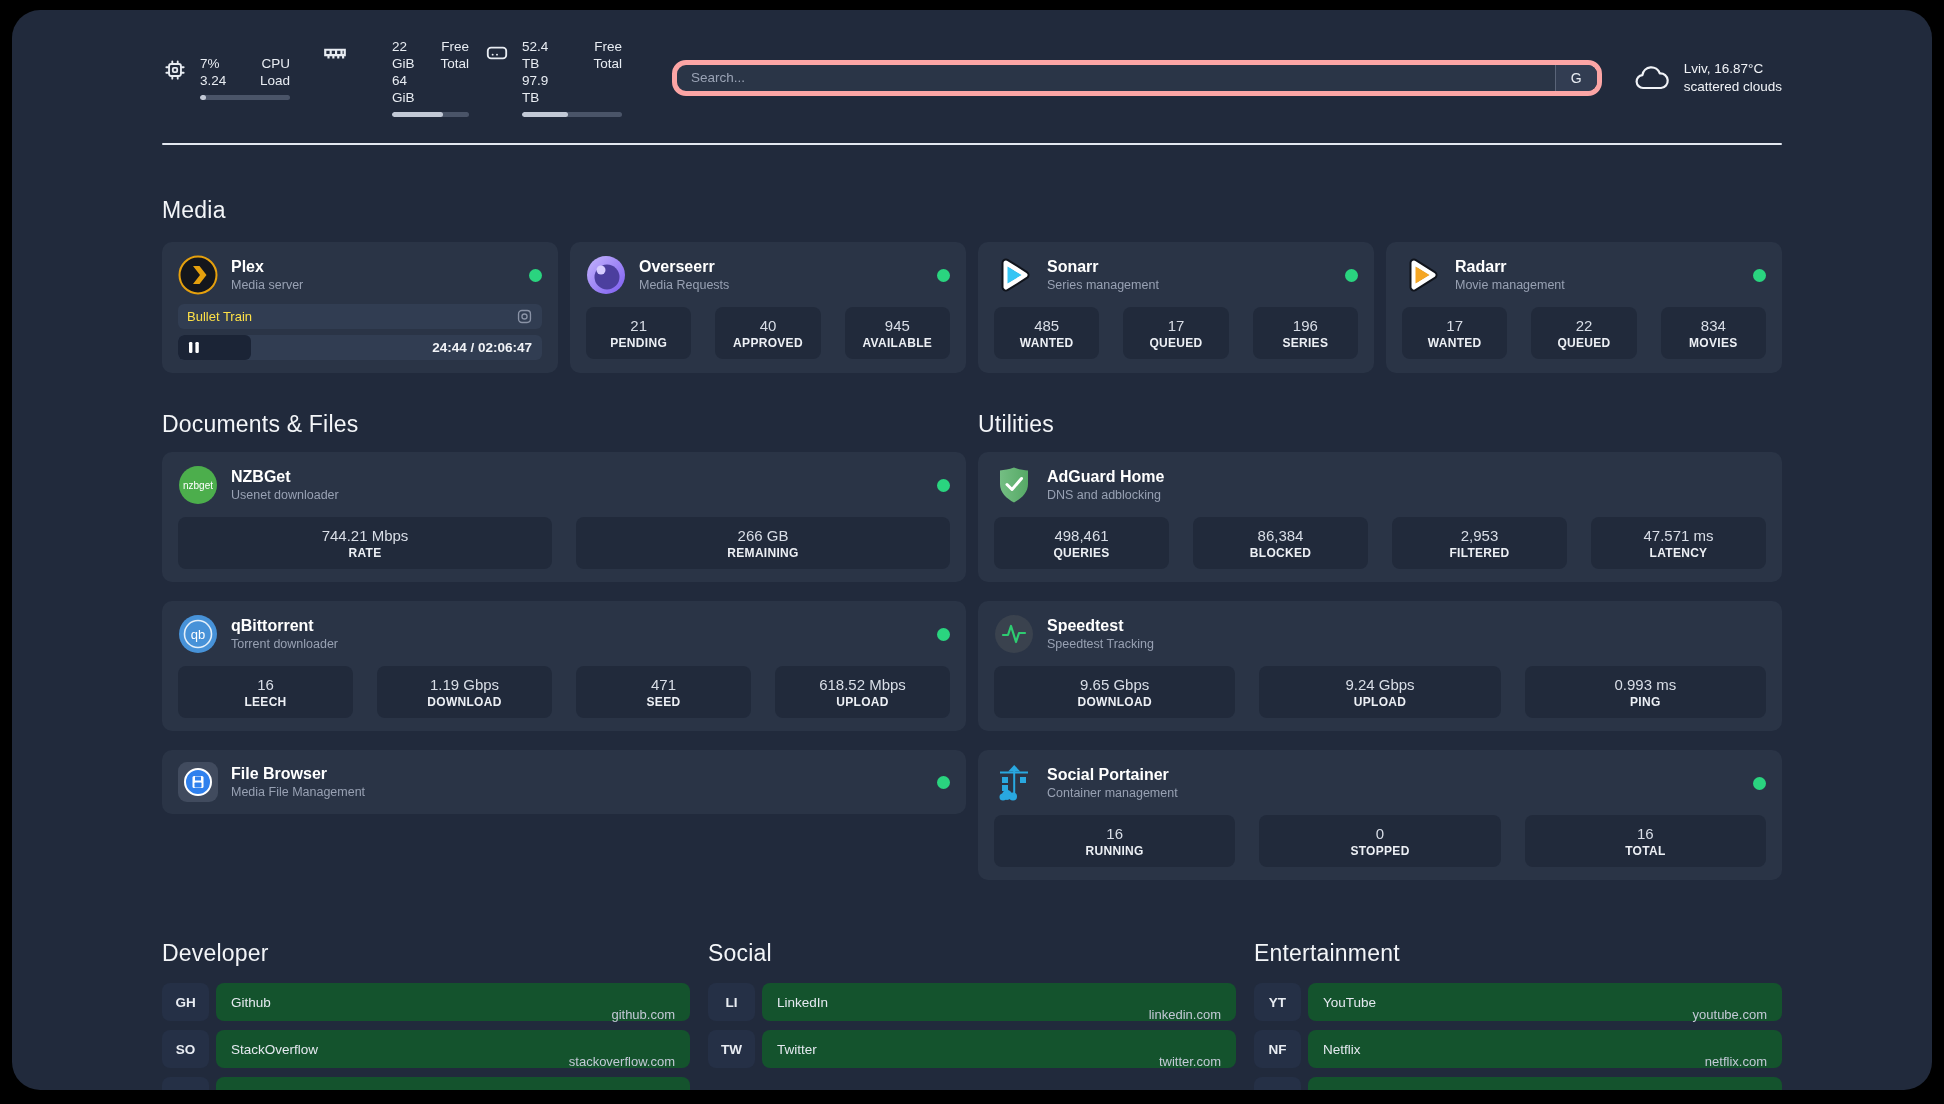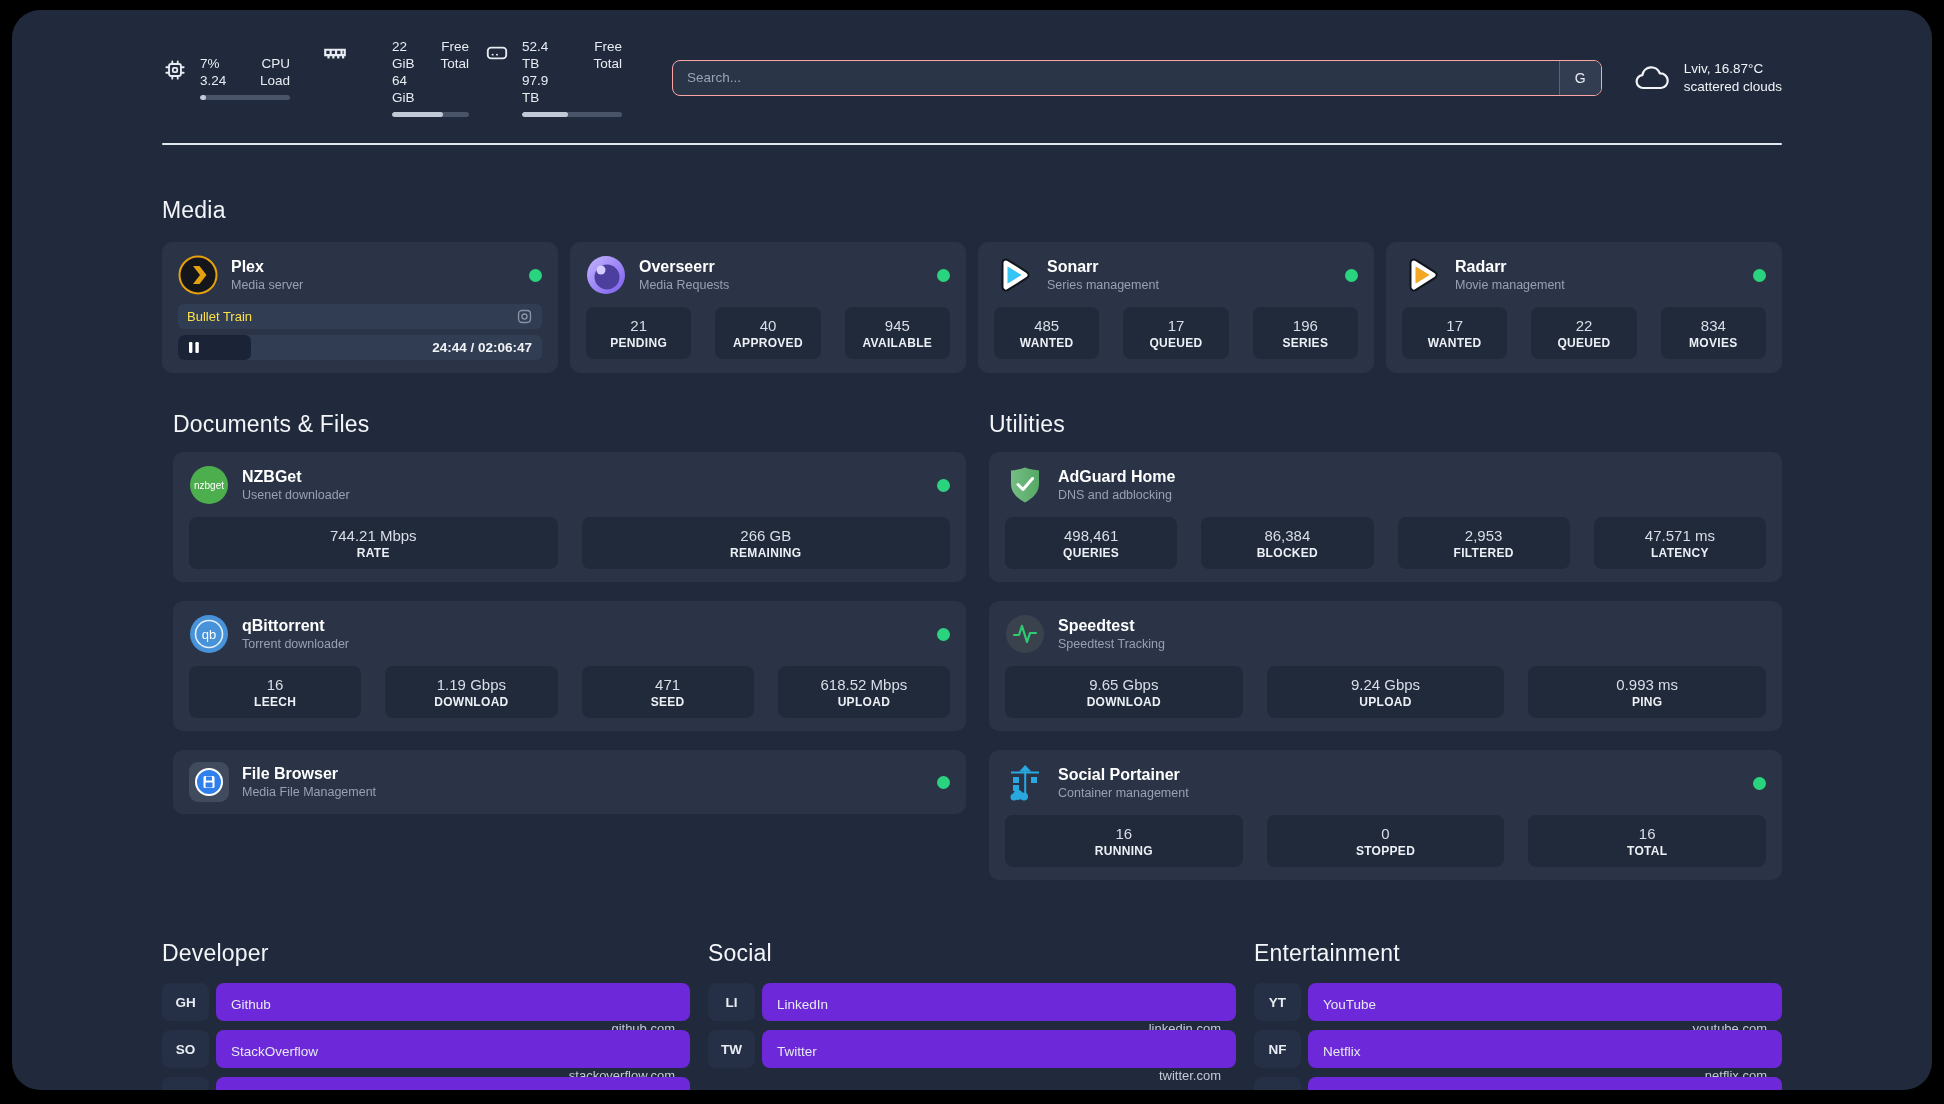--- a/index.html
+++ b/index.html
@@ -14,21 +14,21 @@
   .topbar { display:flex; align-items:center; padding-top:28px; }
   .sys-group { display:flex; align-items:flex-start; margin-right:32px; }
   .sys-icon { margin-right:12px; margin-top:2px; }
   .sys-cols { display:flex; flex-direction:column; }
   .sys-row { display:flex; gap:26px; }
   .sys-col { display:flex; flex-direction:column; font-size:13.5px; line-height:17px; color:#E8ECF2; }
   .sys-col.right { text-align:right; margin-left:auto; }
   .sys-bar { margin-top:6px; height:5px; width:100%; background:#4A5468; border-radius:3px; overflow:hidden; }
   .sys-bar-fill { height:100%; background:#C2C9D6; border-radius:3px; }
   .searchwrap { flex:1; display:flex; align-items:stretch; height:36px; margin:0 30px 0 18px;
-    background:#2A3547; border:1px solid #fca5a5; border-radius:8px; overflow:hidden; }
+    background:#2A3547; border:5px solid #fca5a5; border-radius:14px; overflow:hidden; }
   .searchwrap input { flex:1; background:transparent; border:none; outline:none; color:#DDE2EB;
     font-size:13.5px; padding:0 14px; font-family:"Liberation Sans", sans-serif; }
   .searchwrap input::placeholder { color:#9AA3B5; }
   .search-btn { width:42px; display:flex; align-items:center; justify-content:center; color:#E8ECF2;
     font-size:14px; background:#323D52; border-left:1px solid #5A6478; cursor:pointer; }
   .weather { display:flex; align-items:center; gap:12px; color:#F1F3F7; }
   .weather-lines { display:flex; flex-direction:column; font-size:13.5px; line-height:18px; }
   .divider { height:2px; background:#E3E8F0; margin-top:26px; border-radius:1px; }
 
   
@@ -54,34 +54,34 @@
   .media-line { margin-top:9px; height:25px; background:#313D52; border-radius:6px; display:flex;
     align-items:center; padding:0 9px; color:#fde047; font-size:13px;justify-content:space-between; }
   .media-line .spacer { flex:1; }
   .progress-line { margin-top:6px; height:25px; background:#313D52; border-radius:6px; position:relative;
     display:flex; align-items:center; overflow:hidden; }
   .progress-fill { position:absolute; left:0; top:0; bottom:0; background:#1B2436; border-radius:6px; }
   .pause-wrap { position:relative; z-index:2; margin-left:10px; display:flex; align-items:center; cursor:pointer; }
   .time-text { position:relative; z-index:2; margin-left:auto; margin-right:10px; font-size:13.5px; color:#F1F3F7; font-weight:600; }
 
   .two-col { display:flex; gap:12px; margin-top:38px; }
-  .col { flex:1; display:flex; flex-direction:column;margin-left:11px; }
+  .col { flex:1; display:flex; flex-direction:column; }
   .col .card { margin-top:14px; }
   .col .card + .card { margin-top:19px; }
   .card.slim { padding:12px 16px; }
 
   
   .links-row { display:flex; gap:18px; margin-top:60px; }
   .links-col { flex:1; }
   .link-list { margin-top:16px; display:flex; flex-direction:column; gap:9px; }
   .link-row { display:flex; gap:7px; height:38px; cursor:pointer; }
   .link-badge { width:47px; background:#253046; border-radius:8px; display:flex; align-items:center;
     justify-content:center; font-size:13.5px; font-weight:700; color:#E8ECF2; }
-  .link-pill { flex:1; background:#6d28d9; border-radius:8px; display:flex; align-items:flex-start;
-    padding:14px 15px; }
+  .link-pill { flex:1; background:#14532d; border-radius:8px; display:flex; align-items:center;
+    padding:0 15px; }
   .link-name { font-size:13.5px; color:#E5E9F0; }
   .link-url { margin-left:auto; font-size:13px; color:#C3C9D6;margin-top:24px; }
 
   svg { display:block; }
 </style>
 </head>
 <body>
 
 <div class="frame">
   <div class="content">

